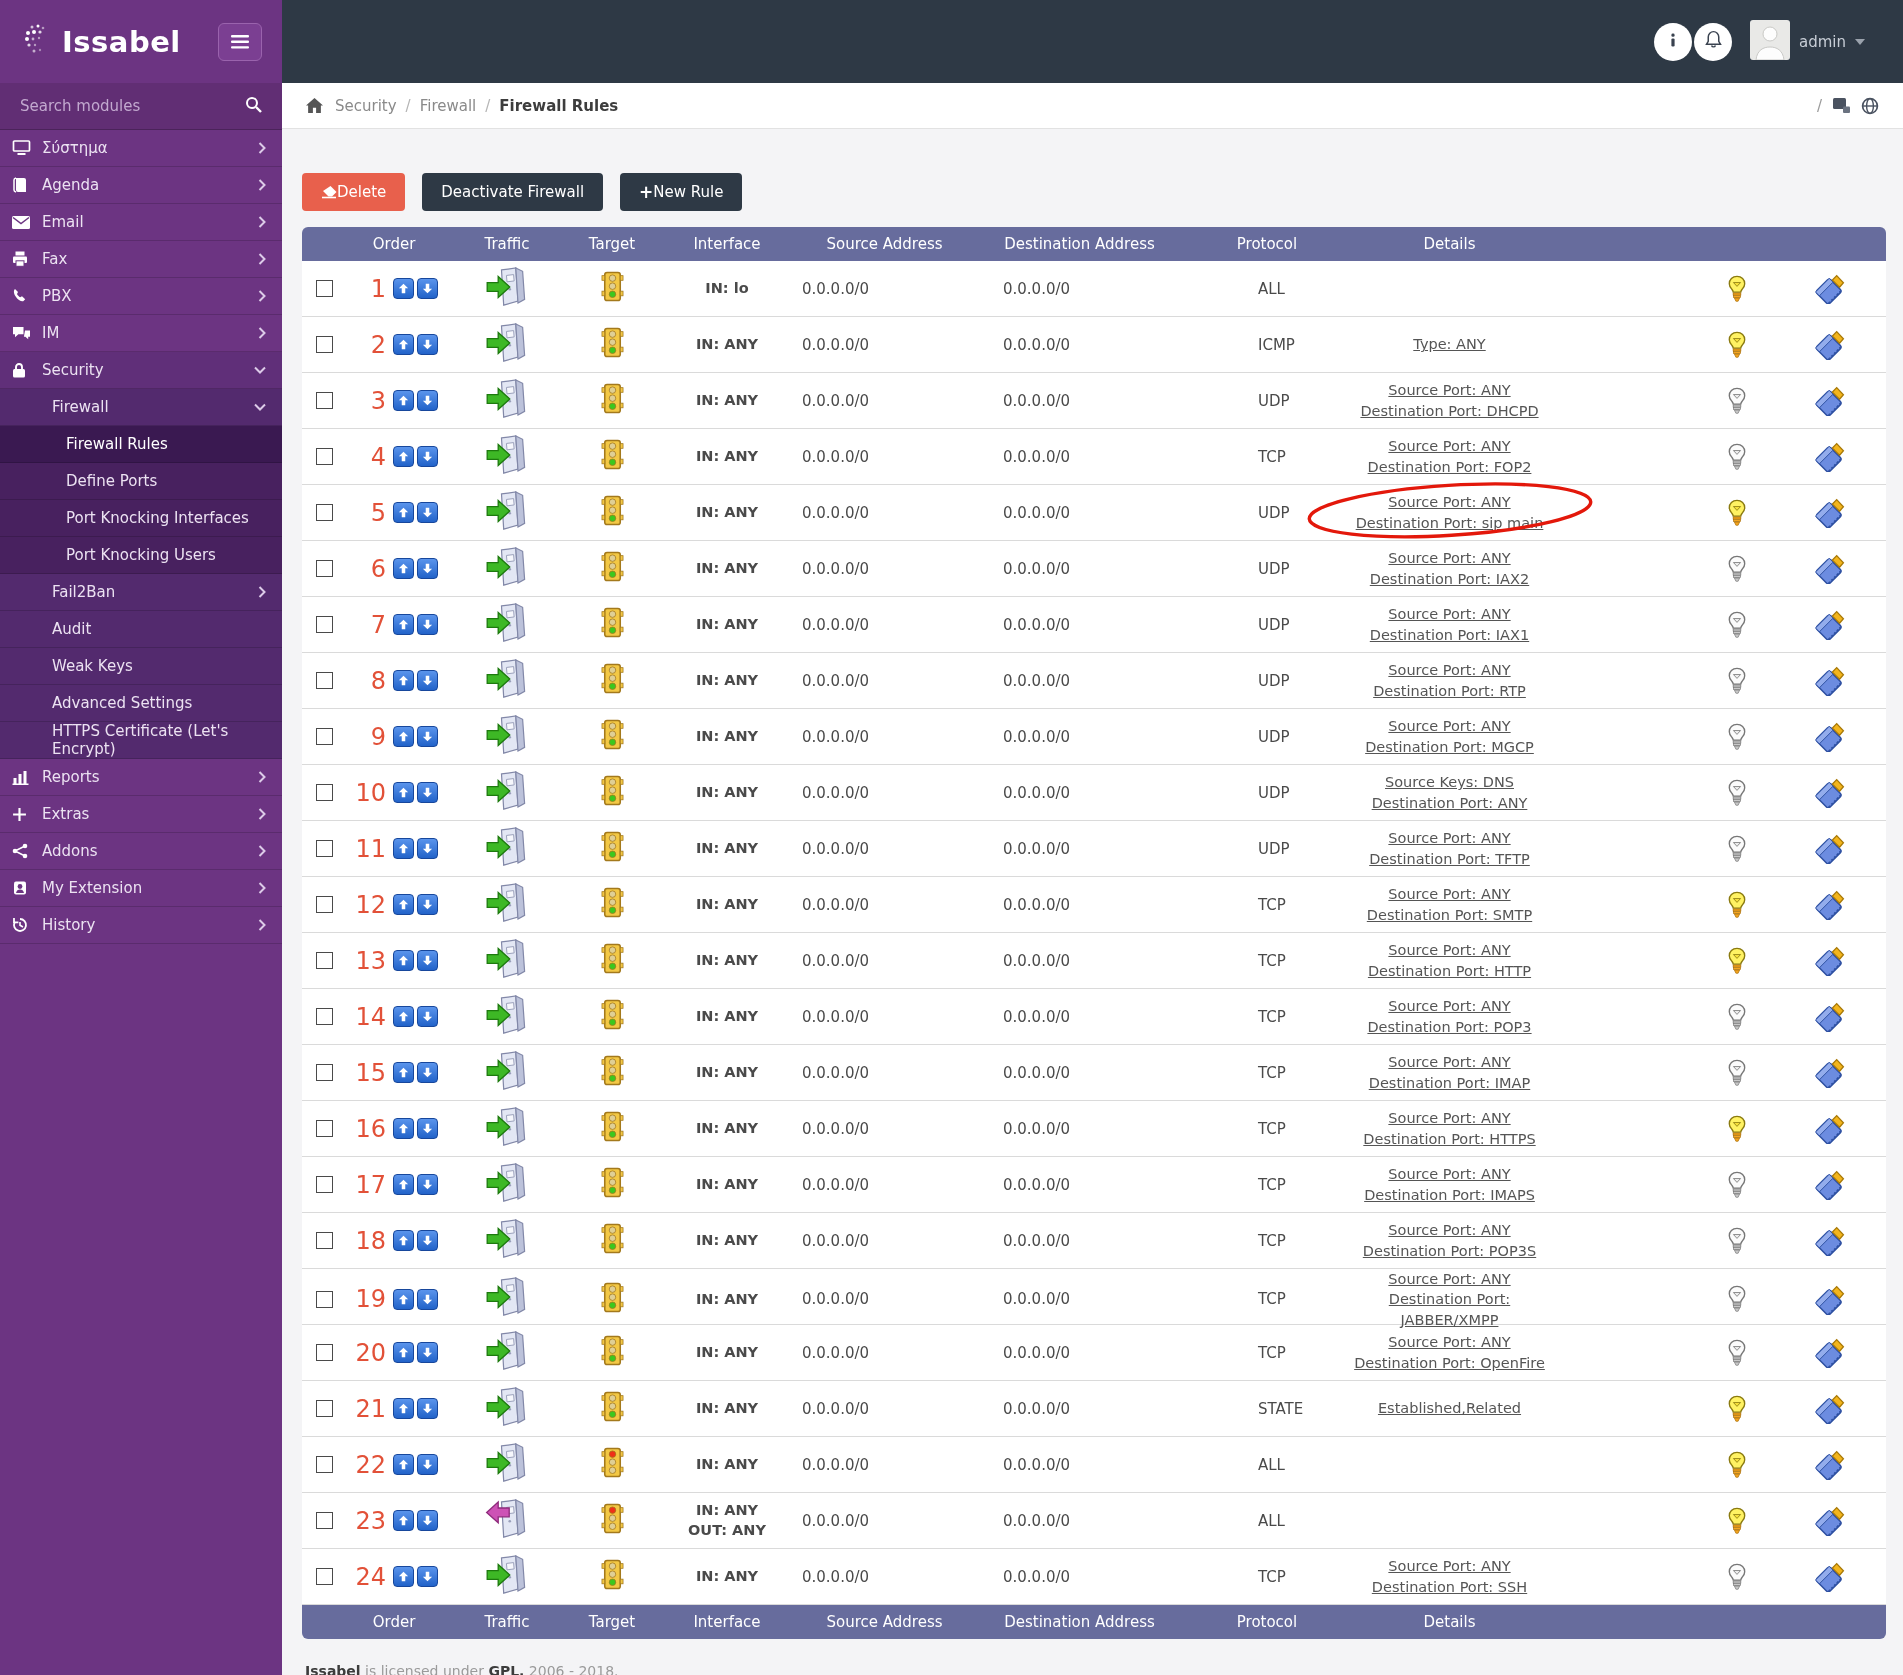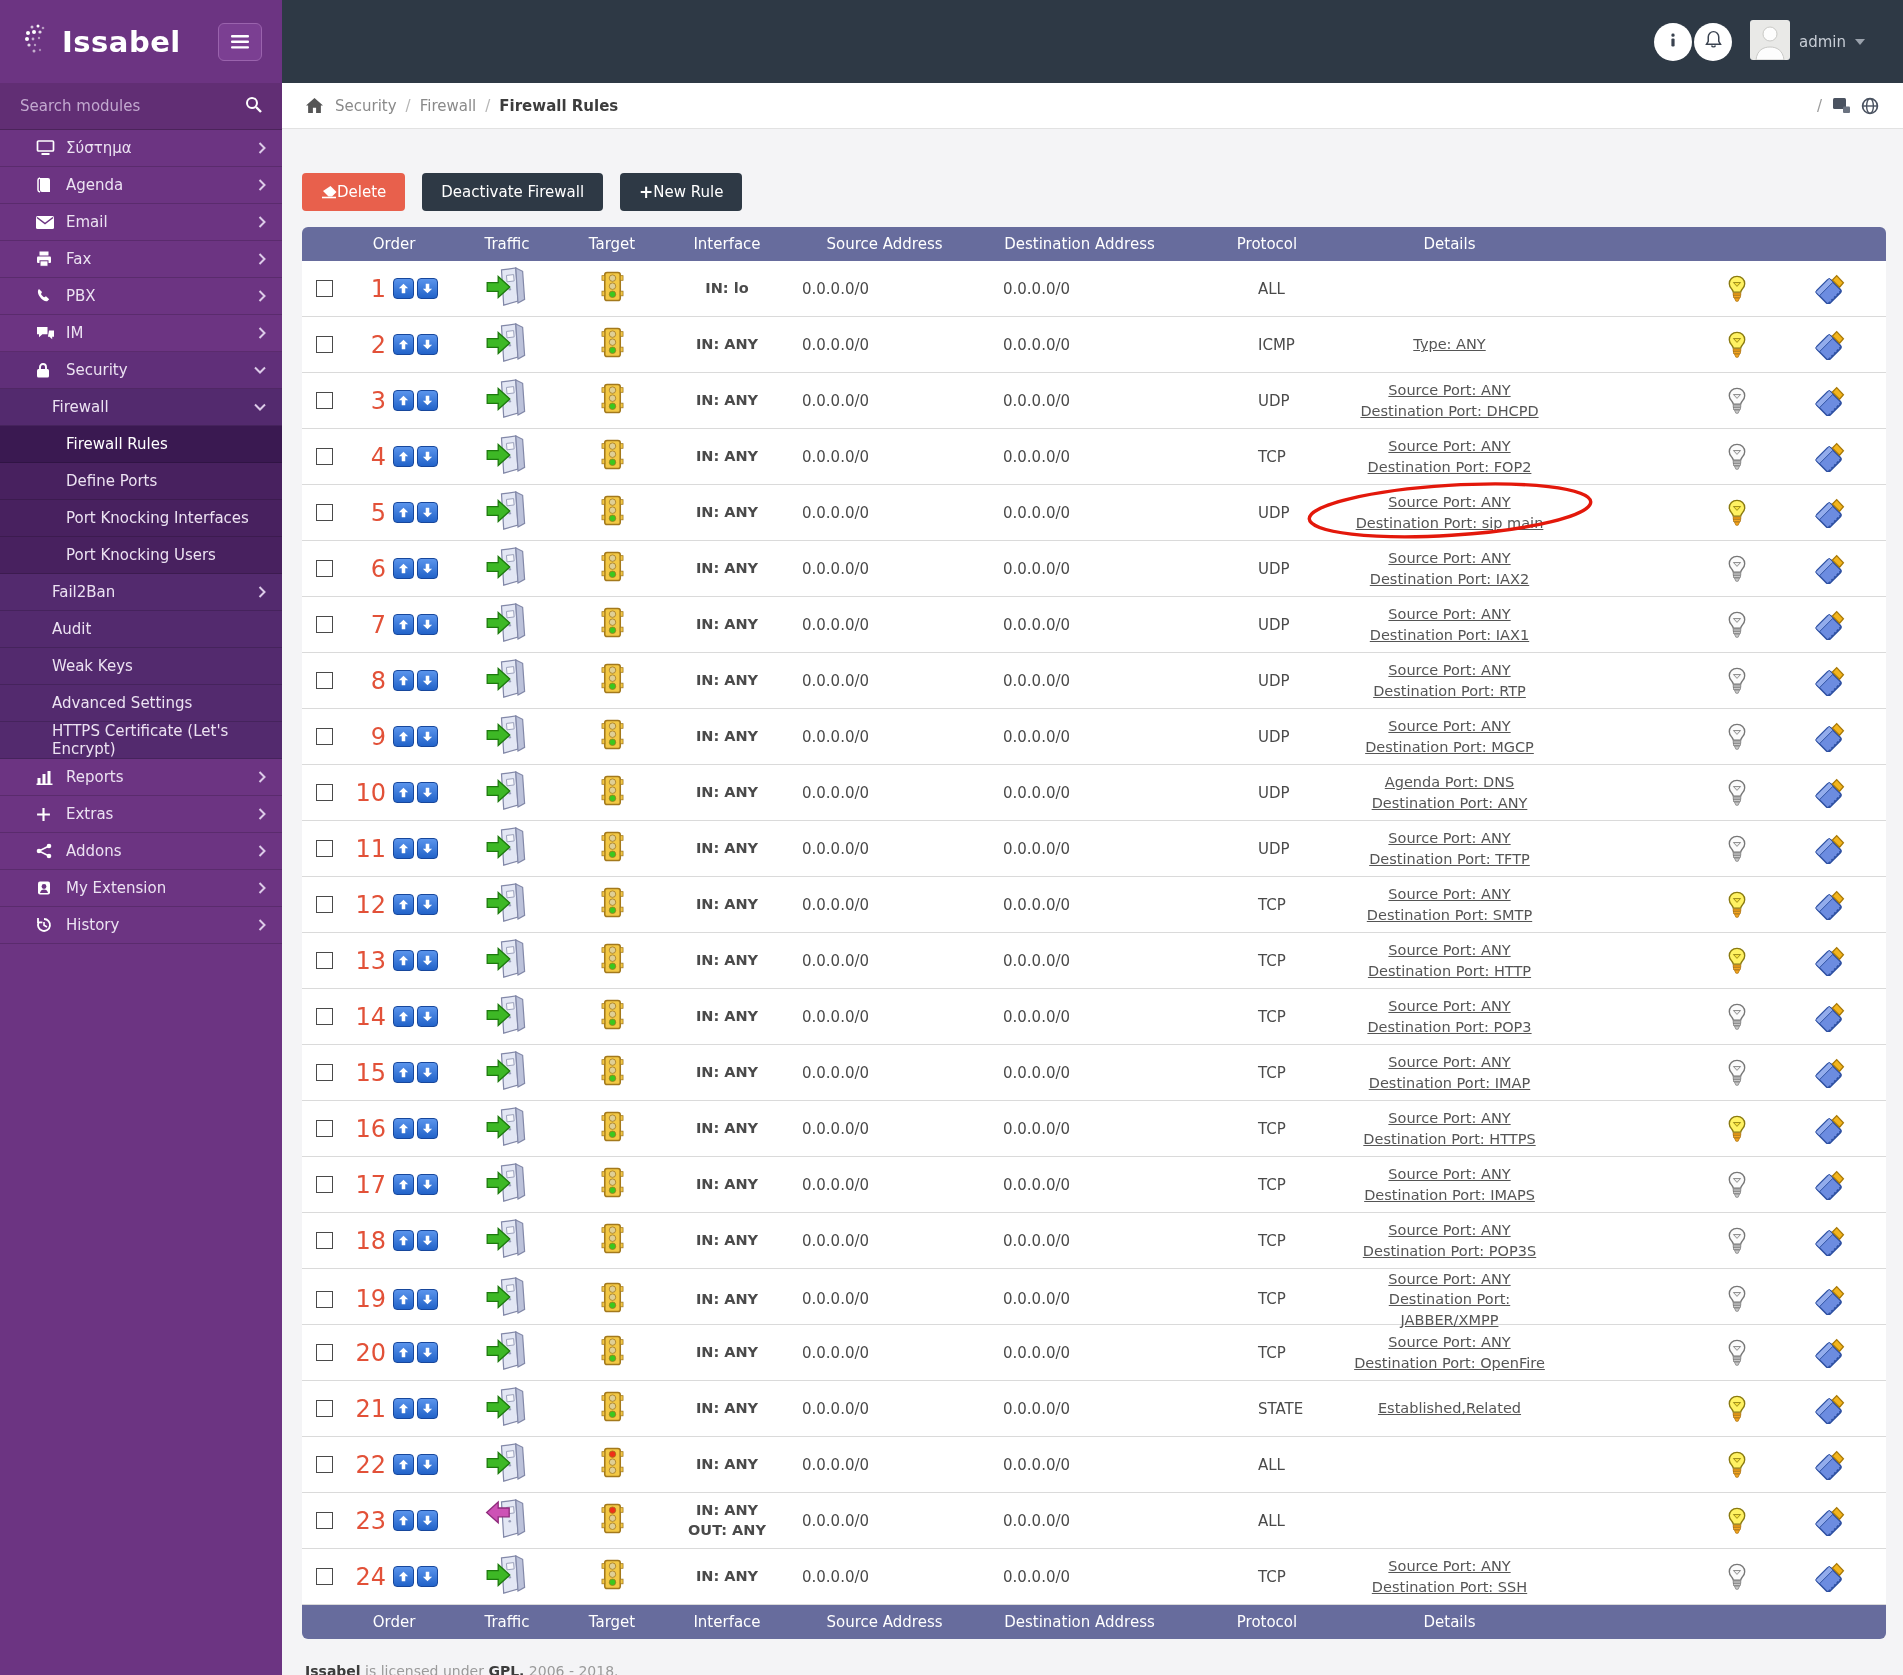--- a/index.html
+++ b/index.html
@@ -17,21 +17,21 @@
   .hamburger { width:44px; height:38px; border:1px solid #9a63ad; border-radius:6px;
     background:#7b3f92; color:#fff; display:flex; align-items:center;
     justify-content:center; cursor:pointer; }
   .hamburger svg { display:block; }
   .search-row { height:47px; display:flex; align-items:center; padding:0 20px;
     background:rgba(0,0,0,.10); border-bottom:1px solid rgba(0,0,0,.22); }
   .search-row input { flex:1; background:transparent; border:none; outline:none;
     color:#ffffff; font-size:15px; font-family:inherit; }
   .search-row input::placeholder { color:#c2a9cf; }
   .menu { }
-  .mi { height:37px; display:flex; align-items:center; padding:0 16px 0 36px;
+  .mi { height:37px; display:flex; align-items:center; padding:0 16px 0 12px;
     border-bottom:1px solid rgba(0,0,0,.16); color:#ece2f2; font-size:15px;
     cursor:pointer; }
   .mi .mi-ic { width:30px; display:flex; align-items:center; }
   .mi .mi-label { flex:1; }
   .mi.lvl1 { background:transparent; }
   .mi.lvl1.expanded { background:#602f79; }
   .mi.lvl2 { background:#532a6e; padding-left:52px; }
   .mi.lvl3 { background:#48215f; padding-left:66px; }
   .mi.active { background:#3a1951; color:#fff; }
   .chev { margin-left:auto; display:flex; }
@@ -1153,21 +1153,21 @@
                   <circle cx="8" cy="15" r="2.1" fill="#3cc71e" stroke="#a3791c" stroke-width=".5"></circle>
                 </svg></span>
             </div>
             <div class="c-iface">
               <div>IN: ANY</div>
             </div>
             <div class="c-src">0.0.0.0/0</div>
             <div class="c-dst">0.0.0.0/0</div>
             <div class="c-proto">UDP</div>
             <div class="c-details">
-              <div>Agenda Port: DNS</div>
+              <div>Source Keys: DNS</div>
               <div>Destination Port: ANY</div>
             </div>
             <div></div>
             <div class="c-center">
               <span class="icon-btn">
                 <svg width="22" height="28" viewBox="0 0 16 20">
                   <path d="M8 .8C4.6.8 2.4 3.2 2.4 6.1c0 2 1 3.1 1.8 4 .6.8 1 1.3 1.1 2.2h5.4c.1-.9.5-1.4 1.1-2.2.8-.9 1.8-2 1.8-4C13.6 3.2 11.4.8 8 .8z" fill="#fbfbfb" stroke="#777"></path>
                   <path d="M5.4 5.3h5.2L8 8.1z" fill="#eee" stroke="#777" stroke-width=".6"></path>
                   <rect x="5.2" y="12.9" width="5.6" height="1.5" fill="#c9c9c9" stroke="#777" stroke-width=".5"></rect>
                   <rect x="5.5" y="14.8" width="5" height="1.4" fill="#c9c9c9" stroke="#777" stroke-width=".5"></rect>

